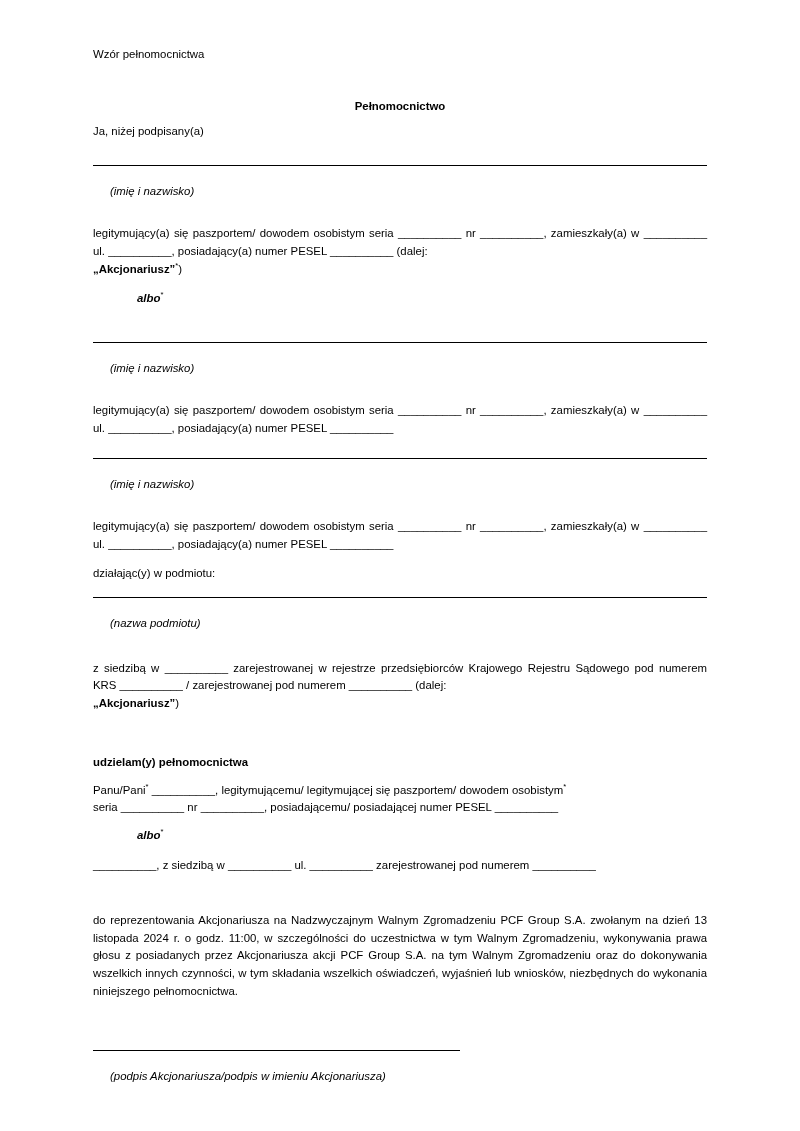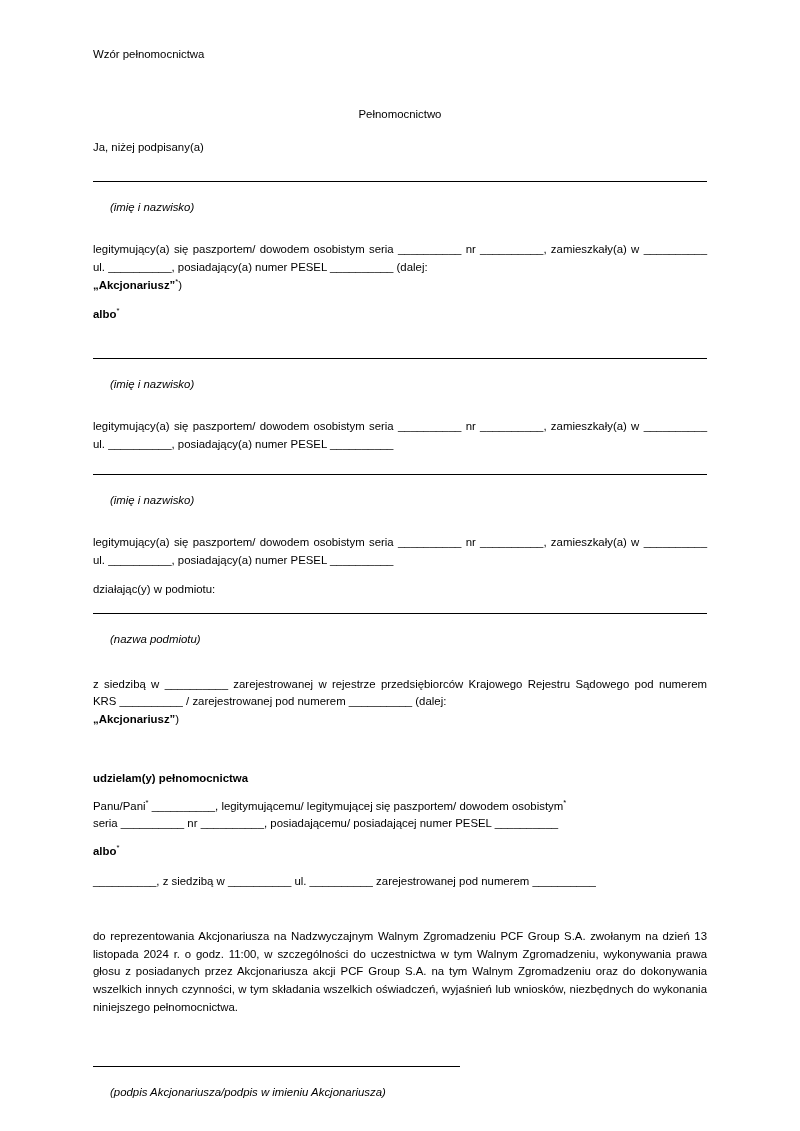--- a/index.html
+++ b/index.html
@@ -32,43 +32,45 @@
     margin: 0;
   }
   .header-note {
     font-size: 11.4px;
     line-height: 17.6px;
     margin: 0;
     text-align: left;
   }
   .title {
     font-size: 11.4px;
-    font-weight: normal;
+    font-weight: bold;
     text-align: center;
-    margin: 8px;
+    margin: 0;
     line-height: 17.6px;
   }
   .caption {
     font-size: 11.4px;
     font-style: italic;
     line-height: 17.6px;
     margin: 17px;
     text-align: left;
   }
   .plain-left {
     font-size: 11.4px;
     line-height: 17.6px;
     margin: 0;
     text-align: left;
   }
   .bold {
     font-weight: bold;
   }
   .bolditalic {
     font-weight: bold;
+    font-style: italic;
+    margin-left: 44px;
   }
   .rule {
     border: none;
     border-top: 1px solid #000000;
     margin: 0;
     height: 0;
     width: 100%;
   }
   .rule-short {
     border: none;

